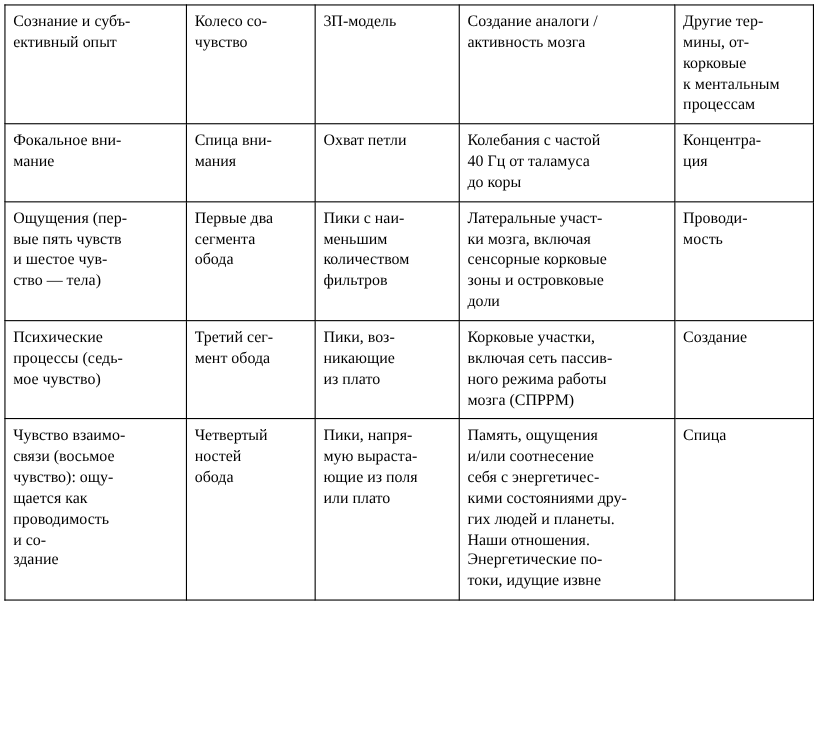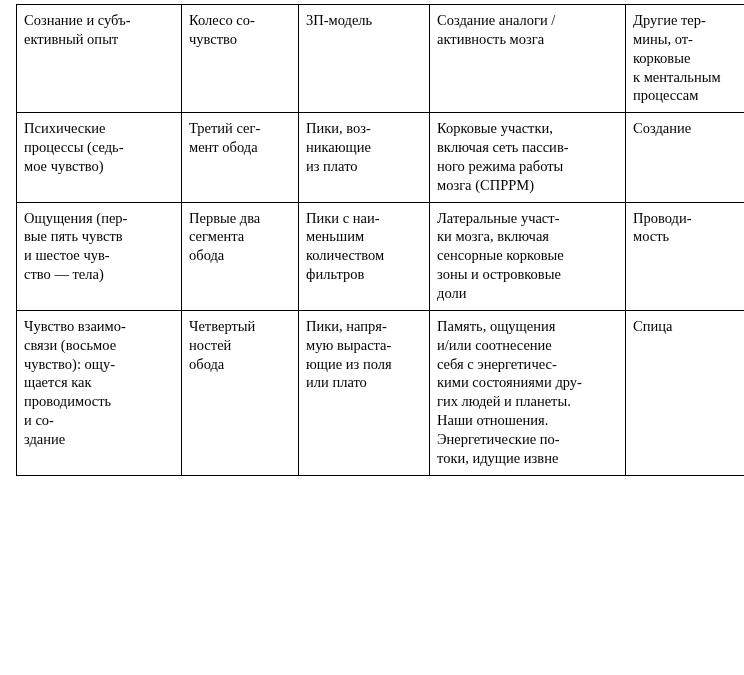--- a/index.html
+++ b/index.html
@@ -11,21 +11,21 @@
     width: 744px;
     height: 675px;
     font-family: "Liberation Serif", serif;
     color: #000000;
     overflow: hidden;
   }
   .table-wrap {
     width: 668px;
     height: 675px;
     box-sizing: border-box;
-    padding: 4px 4px 0 16px;
+    padding: 4px 4px 0 4px;
   }
   table.concept-table {
     border-collapse: collapse;
     table-layout: fixed;
     width: 735px;
     font-size: 14.5px;
     line-height: 1.30;
   }
   table.concept-table td {
     border: 1px solid #000000;
@@ -80,44 +80,40 @@
         <td>
             <span class="cell-text">Другие тер-
 мины, от-
 корковые
 к ментальным
 процессам</span>
           </td>
       </tr>
 
 
-
-      <tr>
-        <td>
-            <span class="cell-text">Психические
-процессы (седь-
-мое чувство)</span>
-          </td>
-        <td>
-            <span class="cell-text">Третий сег-
-мент обода</span>
-          </td>
-        <td>
-            <span class="cell-text">Пики, воз-
-никающие
-из плато</span>
-          </td>
-        <td>
-            <span class="cell-text">Корковые участки,
-включая сеть пассив-
-ного режима работы
-мозга (СПРРМ)</span>
-          </td>
-        <td>
-            <span class="cell-text">Создание</span>
+      <tr>
+        <td>
+            <span class="cell-text">Фокальное вни-
+мание</span>
+          </td>
+        <td>
+            <span class="cell-text">Спица вни-
+мания</span>
+          </td>
+        <td>
+            <span class="cell-text">Охват петли</span>
+          </td>
+        <td>
+            <span class="cell-text">Колебания с частой
+40 Гц от таламуса
+до коры</span>
+          </td>
+        <td>
+            <span class="cell-text">Концентра-
+ция</span>
           </td>
       </tr>
 
       <tr>
         <td>
             <span class="cell-text">Ощущения (пер-
 вые пять чувств
 и шестое чув-
 ство — тела)</span>
           </td>
@@ -135,20 +131,46 @@
         <td>
             <span class="cell-text">Латеральные участ-
 ки мозга, включая
 сенсорные корковые
 зоны и островковые
 доли</span>
           </td>
         <td>
             <span class="cell-text">Проводи-
 мость</span>
+          </td>
+      </tr>
+
+      <tr>
+        <td>
+            <span class="cell-text">Психические
+процессы (седь-
+мое чувство)</span>
+          </td>
+        <td>
+            <span class="cell-text">Третий сег-
+мент обода</span>
+          </td>
+        <td>
+            <span class="cell-text">Пики, воз-
+никающие
+из плато</span>
+          </td>
+        <td>
+            <span class="cell-text">Корковые участки,
+включая сеть пассив-
+ного режима работы
+мозга (СПРРМ)</span>
+          </td>
+        <td>
+            <span class="cell-text">Создание</span>
           </td>
       </tr>
 
       <tr>
         <td>
             <span class="cell-text">Чувство взаимо-
 связи (восьмое
 чувство): ощу-
 щается как
 проводимость

